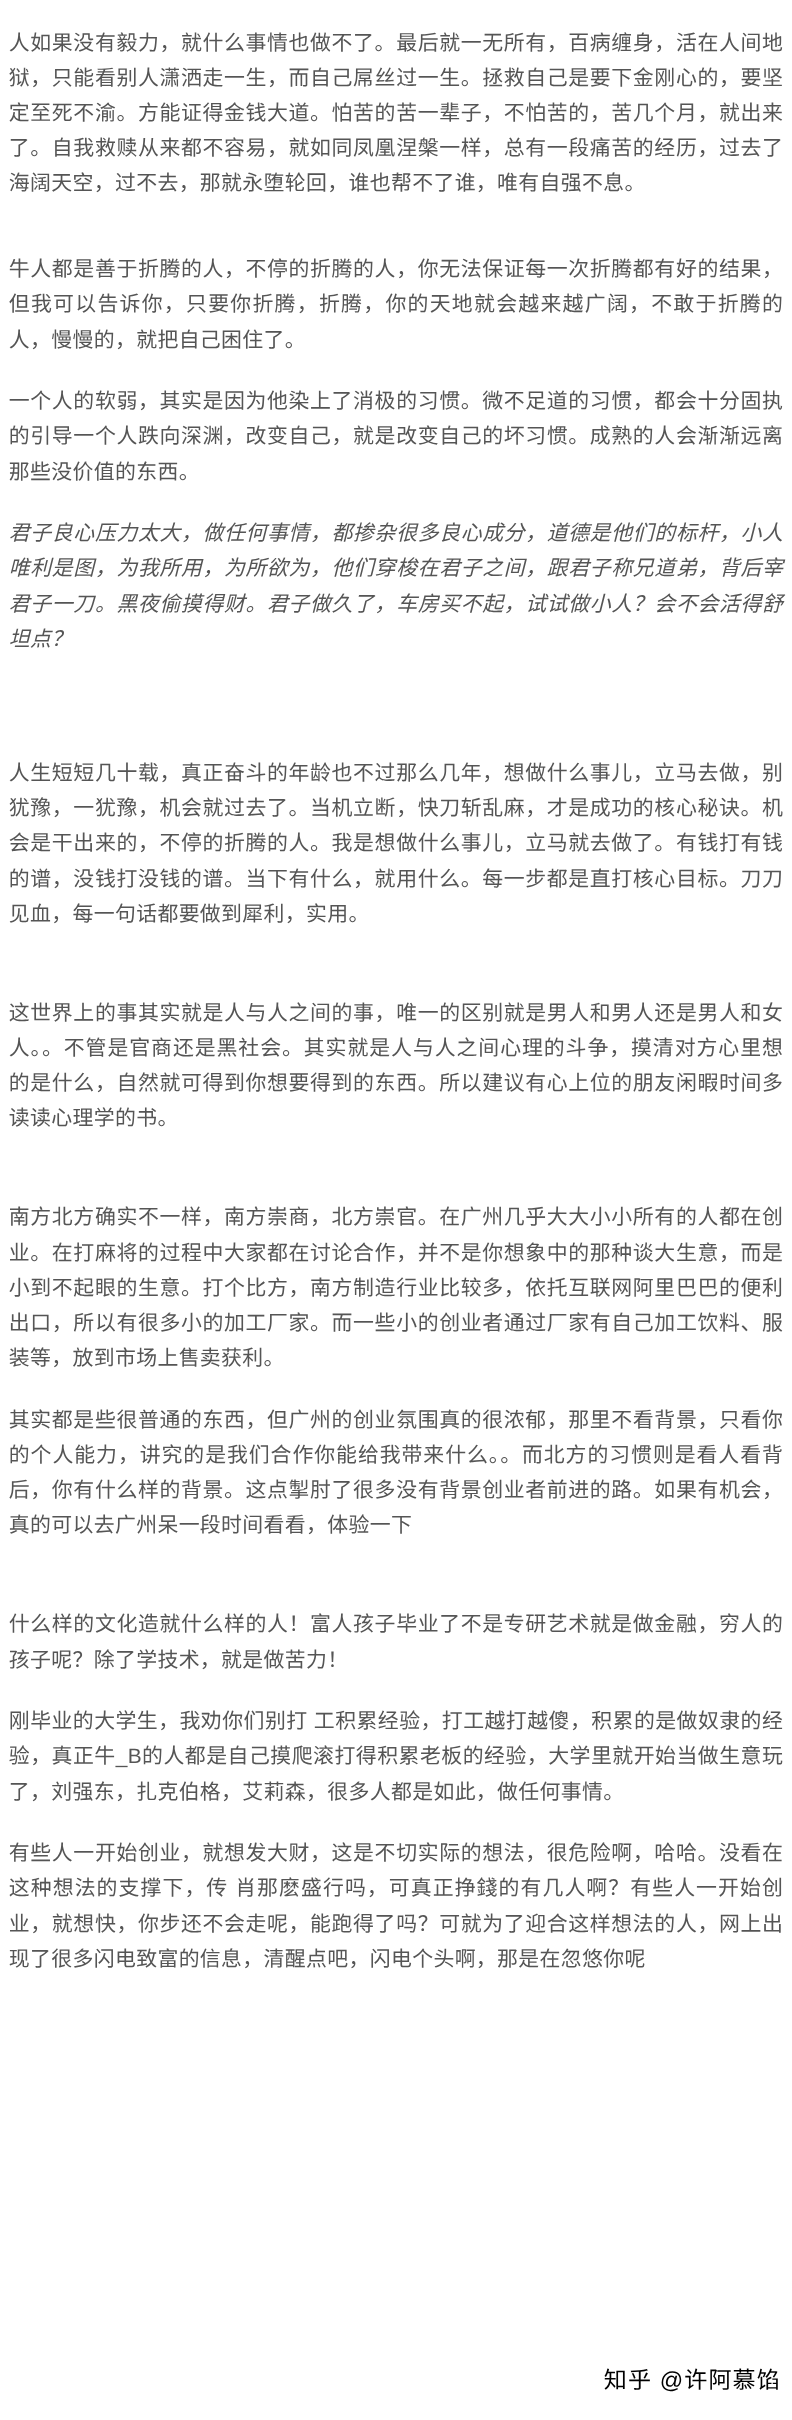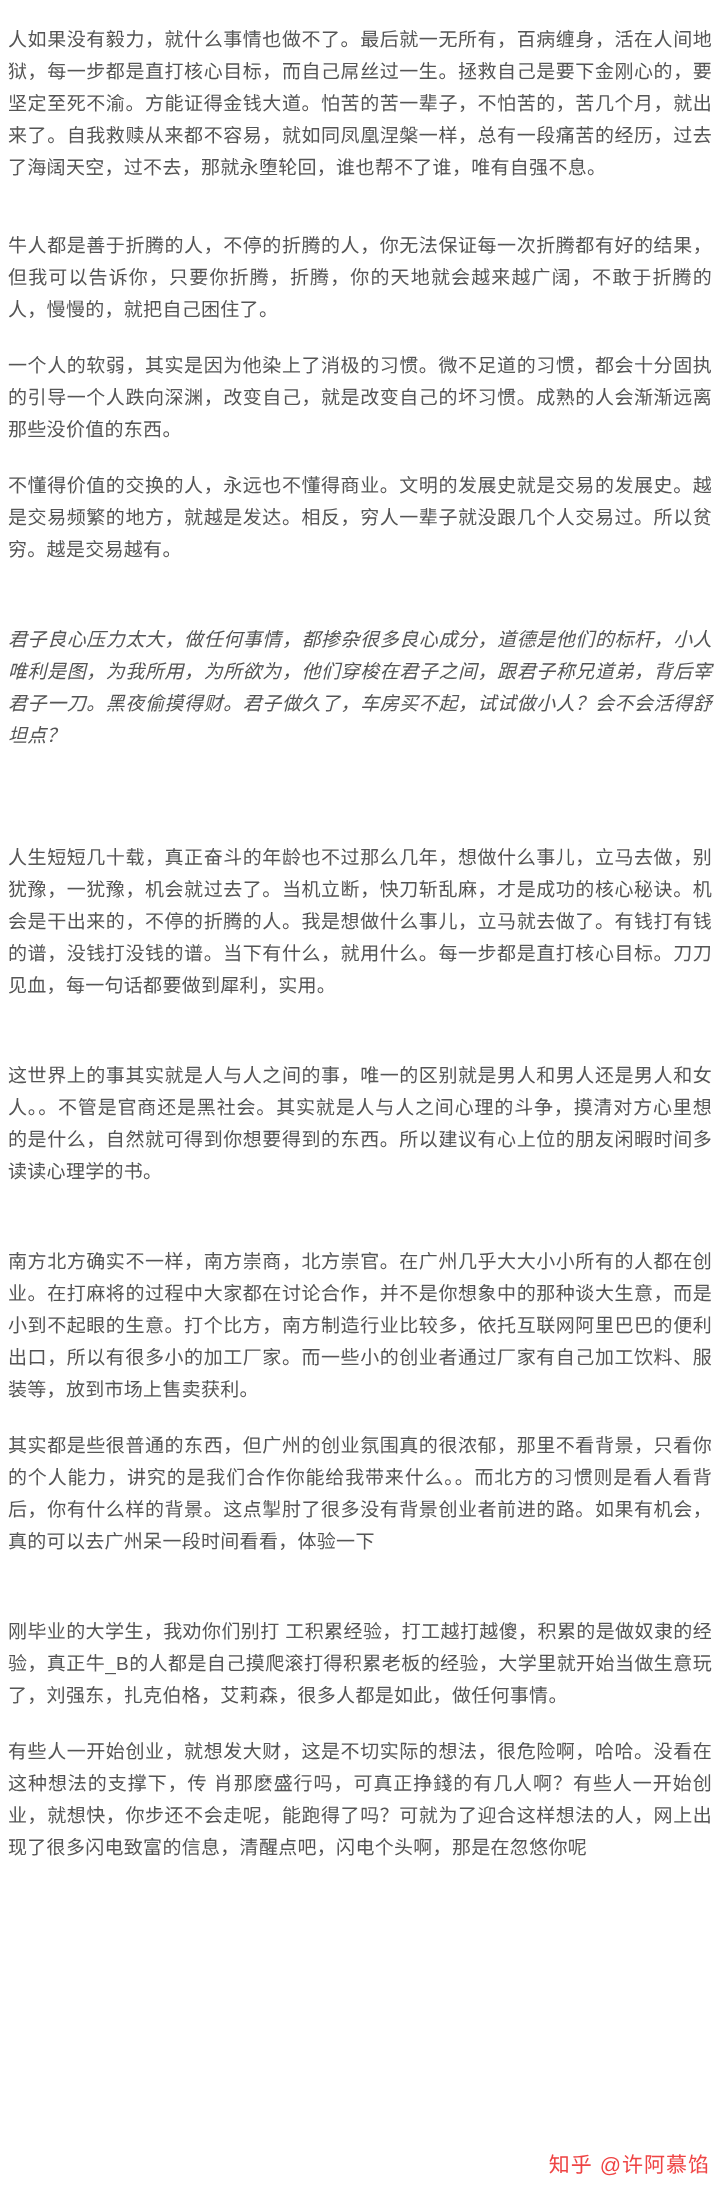--- a/index.html
+++ b/index.html
@@ -32,35 +32,35 @@
   .gap-sm { margin-bottom: 46px; }
   .gap-md { margin-bottom: 58px; }
   .gap-lg { margin-bottom: 90px; font-style: italic; }
   .gap-none { margin-bottom: 0; }
   .watermark {
     position: absolute;
     top: 2150px;
     right: 10px;
     font-size: 21px;
     line-height: 30px;
-    color: #ef4444;
+    color: #000000;
     letter-spacing: 1px;
     white-space: nowrap;
   }
 </style>
 </head>
 <body>
 
 <main id="article">
-    <p class="para gap-sm">人如果没有毅力，就什么事情也做不了。最后就一无所有，百病缠身，活在人间地狱，每一步都是直打核心目标，而自己屌丝过一生。拯救自己是要下金刚心的，要坚定至死不渝。方能证得金钱大道。怕苦的苦一辈子，不怕苦的，苦几个月，就出来了。自我救赎从来都不容易，就如同凤凰涅槃一样，总有一段痛苦的经历，过去了海阔天空，过不去，那就永堕轮回，谁也帮不了谁，唯有自强不息。</p>
+    <p class="para gap-sm">人如果没有毅力，就什么事情也做不了。最后就一无所有，百病缠身，活在人间地狱，只能看别人潇洒走一生，而自己屌丝过一生。拯救自己是要下金刚心的，要坚定至死不渝。方能证得金钱大道。怕苦的苦一辈子，不怕苦的，苦几个月，就出来了。自我救赎从来都不容易，就如同凤凰涅槃一样，总有一段痛苦的经历，过去了海阔天空，过不去，那就永堕轮回，谁也帮不了谁，唯有自强不息。</p>
     <p class="para gap-xs">牛人都是善于折腾的人，不停的折腾的人，你无法保证每一次折腾都有好的结果，但我可以告诉你，只要你折腾，折腾，你的天地就会越来越广阔，不敢于折腾的人，慢慢的，就把自己困住了。</p>
     <p class="para gap-xs">一个人的软弱，其实是因为他染上了消极的习惯。微不足道的习惯，都会十分固执的引导一个人跌向深渊，改变自己，就是改变自己的坏习惯。成熟的人会渐渐远离那些没价值的东西。</p>
-    <p class="para gap-md">不懂得价值的交换的人，永远也不懂得商业。文明的发展史就是交易的发展史。越是交易频繁的地方，就越是发达。相反，穷人一辈子就没跟几个人交易过。所以贫穷。越是交易越有。</p>
     <p class="para gap-lg">君子良心压力太大，做任何事情，都掺杂很多良心成分，道德是他们的标杆，小人唯利是图，为我所用，为所欲为，他们穿梭在君子之间，跟君子称兄道弟，背后宰君子一刀。黑夜偷摸得财。君子做久了，车房买不起，试试做小人？会不会活得舒坦点？</p>
     <p class="para gap-md">人生短短几十载，真正奋斗的年龄也不过那么几年，想做什么事儿，立马去做，别犹豫，一犹豫，机会就过去了。当机立断，快刀斩乱麻，才是成功的核心秘诀。机会是干出来的，不停的折腾的人。我是想做什么事儿，立马就去做了。有钱打有钱的谱，没钱打没钱的谱。当下有什么，就用什么。每一步都是直打核心目标。刀刀见血，每一句话都要做到犀利，实用。</p>
     <p class="para gap-md">这世界上的事其实就是人与人之间的事，唯一的区别就是男人和男人还是男人和女人。。不管是官商还是黑社会。其实就是人与人之间心理的斗争，摸清对方心里想的是什么，自然就可得到你想要得到的东西。所以建议有心上位的朋友闲暇时间多读读心理学的书。</p>
     <p class="para gap-xs">南方北方确实不一样，南方崇商，北方崇官。在广州几乎大大小小所有的人都在创业。在打麻将的过程中大家都在讨论合作，并不是你想象中的那种谈大生意，而是小到不起眼的生意。打个比方，南方制造行业比较多，依托互联网阿里巴巴的便利出口，所以有很多小的加工厂家。而一些小的创业者通过厂家有自己加工饮料、服装等，放到市场上售卖获利。</p>
     <p class="para gap-md">其实都是些很普通的东西，但广州的创业氛围真的很浓郁，那里不看背景，只看你的个人能力，讲究的是我们合作你能给我带来什么。。而北方的习惯则是看人看背后，你有什么样的背景。这点掣肘了很多没有背景创业者前进的路。如果有机会，真的可以去广州呆一段时间看看，体验一下</p>
+    <p class="para gap-xs">什么样的文化造就什么样的人！富人孩子毕业了不是专研艺术就是做金融，穷人的孩子呢？除了学技术，就是做苦力！</p>
     <p class="para gap-xs">刚毕业的大学生，我劝你们别打 工积累经验，打工越打越傻，积累的是做奴隶的经验，真正牛_B的人都是自己摸爬滚打得积累老板的经验，大学里就开始当做生意玩了，刘强东，扎克伯格，艾莉森，很多人都是如此，做任何事情。</p>
     <p class="para gap-none">有些人一开始创业，就想发大财，这是不切实际的想法，很危险啊，哈哈。没看在这种想法的支撑下，传 肖那麽盛行吗，可真正挣錢的有几人啊？有些人一开始创业，就想快，你步还不会走呢，能跑得了吗？可就为了迎合这样想法的人，网上出现了很多闪电致富的信息，清醒点吧，闪电个头啊，那是在忽悠你呢</p>
   </main>
 
 <div class="watermark">知乎 @许阿慕馅</div>
 
 </body></html>

